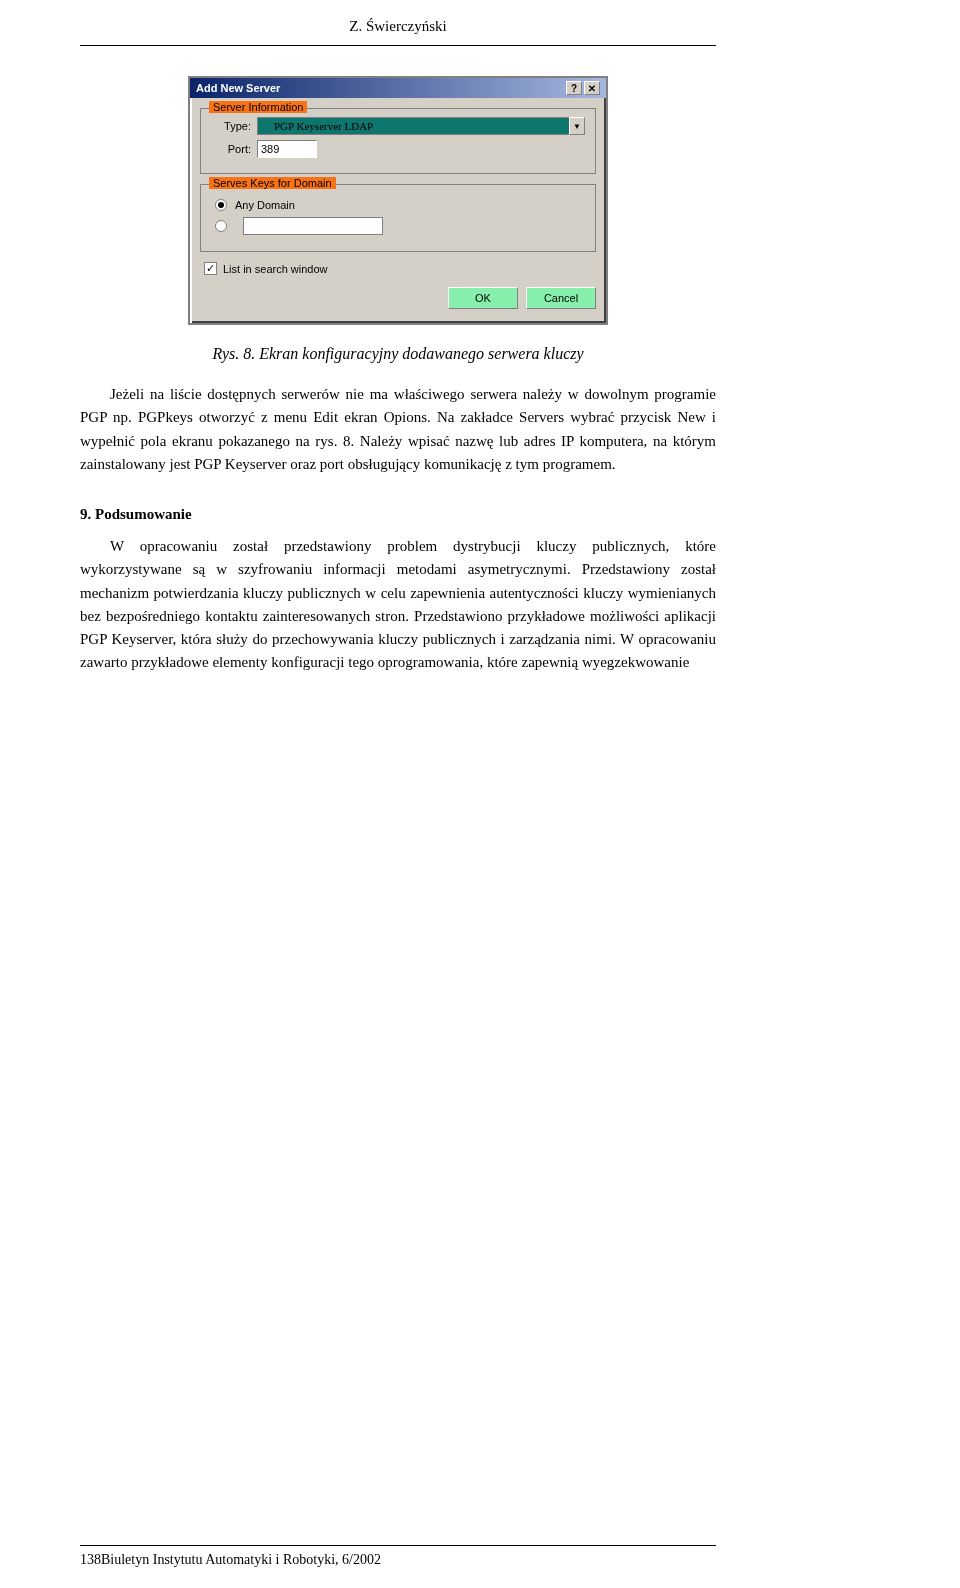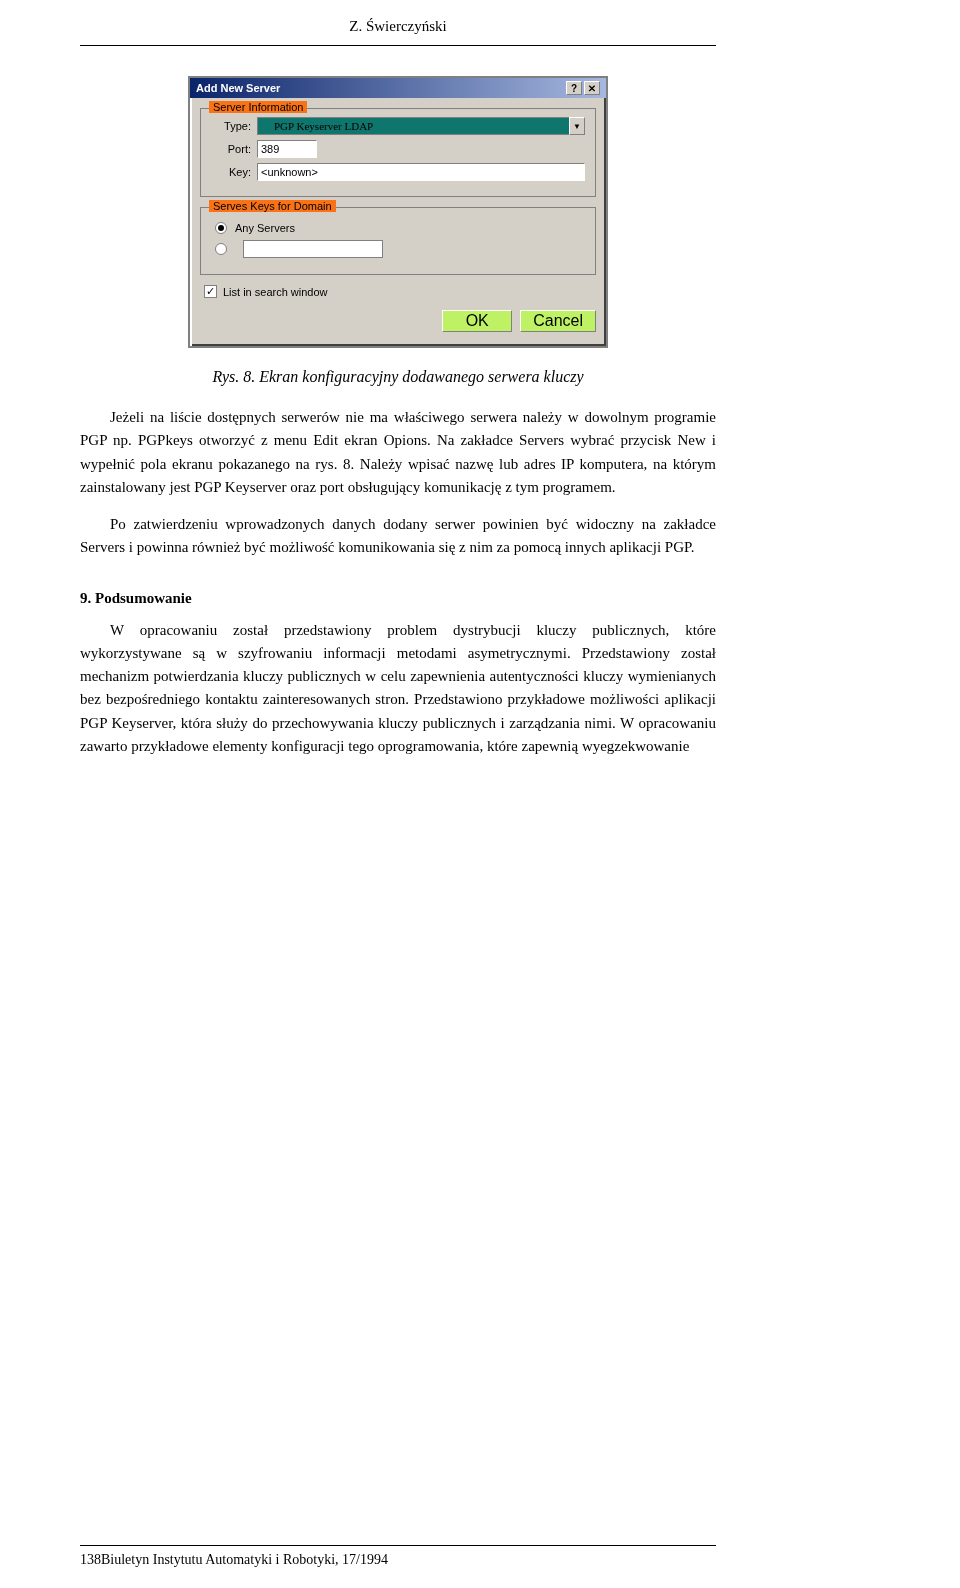--- a/index.html
+++ b/index.html
@@ -228,24 +228,24 @@
     .dialog-buttons {
       display: flex;
       justify-content: flex-end;
       gap: 8px;
       padding: 4px 0 4px 0;
     }
 
     .dialog-button {
       min-width: 70px;
       height: 22px;
-      background: #bef264;
+      background: #86efac;
       border: 1px solid;
       border-color: #ffffff #808080 #808080 #ffffff;
-      font-size: 16px;
+      font-size: 11px;
       padding: 2px 12px;
       cursor: pointer;
       display: flex;
       align-items: center;
       justify-content: center;
     }
 
     
     .figure-caption {
       text-align: center;
@@ -317,34 +317,30 @@
               <div class="dropdown-arrow">▼</div>
             </div>
           </div>
 
 
           <div class="form-row">
             <span class="form-label">Port:</span>
             <div class="form-input" style="flex: 0 0 60px;">389</div>
           </div>
 
-          <div class="form-row">
-            <span class="form-label">Key:</span>
-            <div class="form-input">&lt;unknown&gt;</div>
-          </div>
         </div>
 
         <div class="group-box">
           <span class="group-box-legend">Serves Keys for Domain</span>
 
           <div class="radio-group">
 
             <div class="radio-row">
               <div class="radio-btn checked"></div>
-              <span class="radio-label">Any Servers</span>
+              <span class="radio-label">Any Domain</span>
             </div>
 
             <div class="radio-row">
               <div class="radio-btn"></div>
               <div class="radio-text-input"></div>
             </div>
           </div>
         </div>
 
         <div class="checkbox-row">
@@ -360,27 +356,26 @@
       </div>
     </div>
   </div>
 
   <div class="figure-caption">
     <span>Rys. 8. Ekran konfiguracyjny dodawanego serwera kluczy</span>
   </div>
 
   <p class="body-text indent">Jeżeli na liście dostępnych serwerów nie ma właściwego serwera należy w dowolnym programie PGP np. PGPkeys otworzyć z menu Edit ekran Opions. Na zakładce Servers wybrać przycisk New i wypełnić pola ekranu pokazanego na rys. 8. Należy wpisać nazwę lub adres IP komputera, na którym zainstalowany jest PGP Keyserver oraz port obsługujący komunikację z tym programem.</p>
 
-  <p class="body-text indent">Po zatwierdzeniu wprowadzonych danych dodany serwer powinien być widoczny na zakładce Servers i powinna również być możliwość komunikowania się z nim za pomocą innych aplikacji PGP.</p>
 
   <div class="section-title">
     <span>9.</span>
     <span>Podsumowanie</span>
   </div>
 
   <p class="body-text indent">W opracowaniu został przedstawiony problem dystrybucji kluczy publicznych, które wykorzystywane są w szyfrowaniu informacji metodami asymetrycznymi. Przedstawiony został mechanizm potwierdzania kluczy publicznych w celu zapewnienia autentyczności kluczy wymienianych bez bezpośredniego kontaktu zainteresowanych stron. Przedstawiono przykładowe możliwości aplikacji PGP Keyserver, która służy do przechowywania kluczy publicznych i zarządzania nimi. W opracowaniu zawarto przykładowe elementy konfiguracji tego oprogramowania, które zapewnią wyegzekwowanie</p>
 
   <div class="page-footer">
     <span>138</span>
-    <span>Biuletyn Instytutu Automatyki i Robotyki, 17/1994</span>
+    <span>Biuletyn Instytutu Automatyki i Robotyki, 6/2002</span>
   </div>
 
 </div>
 
 </body></html>

